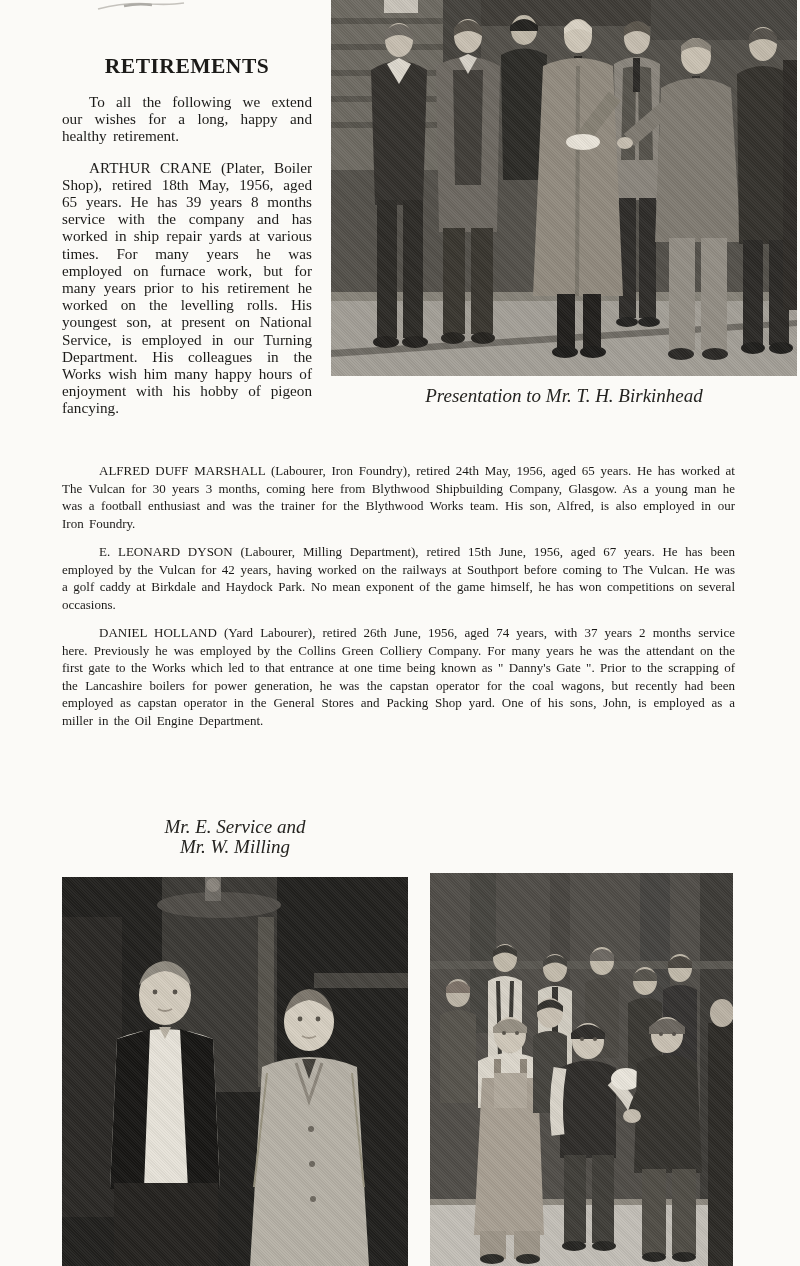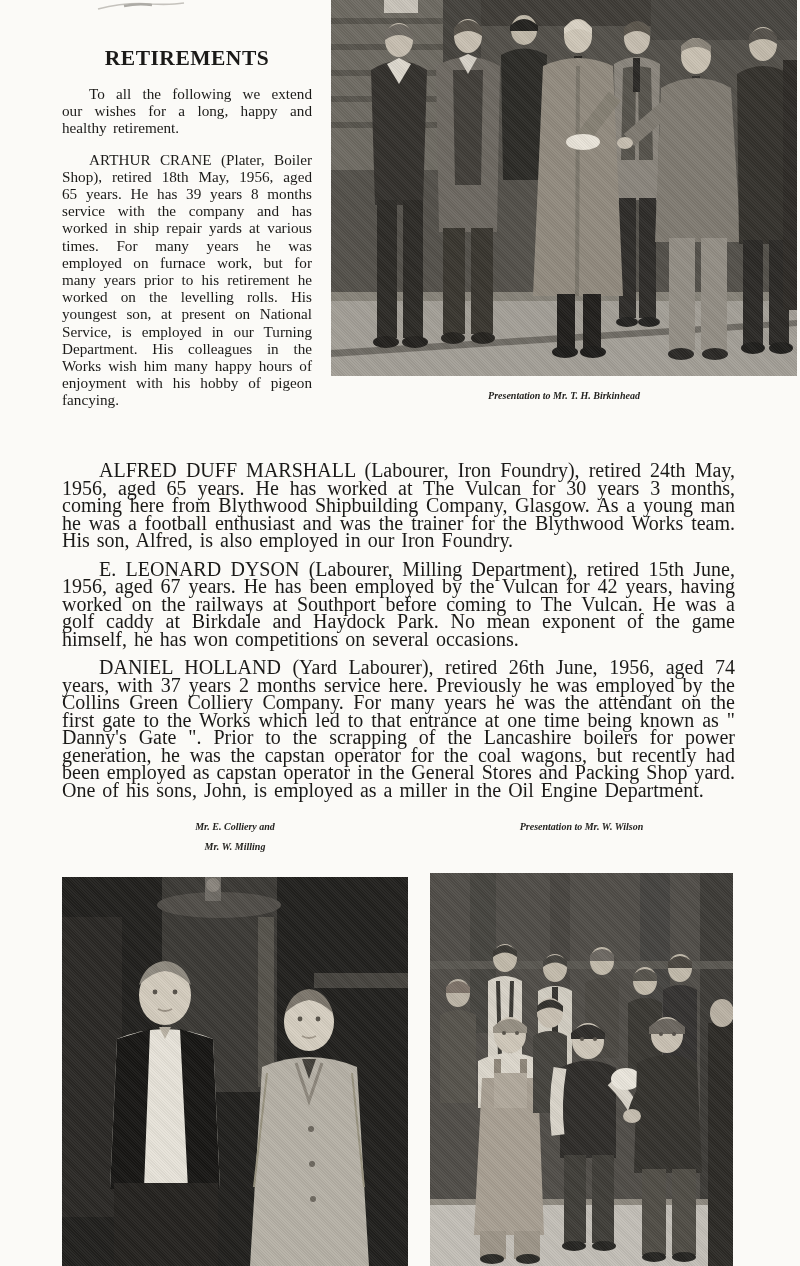--- a/index.html
+++ b/index.html
@@ -3,25 +3,25 @@
 <meta charset="utf-8">
 <style>
   html,body { margin:0; padding:0; background:#ffffff; }
   .page {
     position:relative; width:800px; height:1266px; overflow:hidden;
     background:#fbfaf7; color:#1b1a18;
     font-family:"Liberation Serif", serif;
   }
   
   .left-col { position:absolute; left:62px; top:46px; width:250px; }
-  .title { font-size:21.5px; font-weight:bold; letter-spacing:.5px; text-align:center; margin:0 0 14px 0; }
+  .title { font-size:21.5px; font-weight:bold; letter-spacing:.5px; text-align:center; margin:8px 0 14px 0; }
   .col-par { font-size:15.2px; line-height:17.2px; text-align:justify; word-spacing:2.4px; margin:14px 0 13px 0; text-indent:27px; }
   .wide-block { position:absolute; left:62px; top:462px; width:673px; }
-  .wide-par { font-size:20px; line-height:17.5px; text-align:justify; word-spacing:2px; margin:0 0 11px 0; text-indent:37px; }
-  .caption { font-style:italic; font-size:10px; line-height:20px; text-align:center; color:#242320;font-weight:bold; }
+  .wide-par { font-size:13px; line-height:17.5px; text-align:justify; word-spacing:2px; margin:0 0 11px 0; text-indent:37px; }
+  .caption { font-style:italic; font-size:19px; line-height:20px; text-align:center; color:#242320; }
   .caption-top { position:absolute; left:331px; top:386px; width:466px; }
   .caption-bl  { position:absolute; left:62px;  top:817px; width:346px; }
   .caption-br  { position:absolute; left:430px; top:817px; width:303px; }
   
   .photo { position:absolute; overflow:hidden; background:#4c4a45; }
   .photo svg { display:block; }
   .photo::after {
     content:""; position:absolute; inset:0; pointer-events:none;
     background-image:repeating-linear-gradient(45deg, rgba(255,255,255,.05) 0 1px, rgba(0,0,0,.05) 1px 2px);
   }
@@ -153,25 +153,24 @@
     <div>Presentation to Mr. T. H. Birkinhead</div>
   </div>
 
   <div class="wide-block">
     <p class="wide-par">ALFRED DUFF MARSHALL (Labourer, Iron Foundry), retired 24th May, 1956, aged 65 years. He has worked at The Vulcan for 30 years 3 months, coming here from Blythwood Shipbuilding Company, Glasgow. As a young man he was a football enthusiast and was the trainer for the Blythwood Works team. His son, Alfred, is also employed in our Iron Foundry.</p>
     <p class="wide-par">E. LEONARD DYSON (Labourer, Milling Department), retired 15th June, 1956, aged 67 years. He has been employed by the Vulcan for 42 years, having worked on the railways at Southport before coming to The Vulcan. He was a golf caddy at Birkdale and Haydock Park. No mean exponent of the game himself, he has won competitions on several occasions.</p>
     <p class="wide-par">DANIEL HOLLAND (Yard Labourer), retired 26th June, 1956, aged 74 years, with 37 years 2 months service here. Previously he was employed by the Collins Green Colliery Company. For many years he was the attendant on the first gate to the Works which led to that entrance at one time being known as " Danny's Gate ". Prior to the scrapping of the Lancashire boilers for power generation, he was the capstan operator for the coal wagons, but recently had been employed as capstan operator in the General Stores and Packing Shop yard. One of his sons, John, is employed as a miller in the Oil Engine Department.</p>
   </div>
 
   <div class="caption caption-bl">
-    <div>Mr. E. Colliery and</div>
+    <div>Mr. E. Service and</div>
     <div>Mr. W. Milling</div>
   </div>
   <div class="caption caption-br">
-    <div>Presentation to Mr. W. Wilson</div>
   </div>
 
   <div class="photo photo-bl">
     <svg viewBox="0 0 346 389" width="346" height="389" preserveAspectRatio="none">
       <rect width="346" height="389" fill="#21201d"></rect>
       <rect x="0" y="40" width="60" height="300" fill="#2a2825"></rect>
       <rect x="100" y="0" width="115" height="215" fill="#3b3935"></rect>
       <rect x="196" y="40" width="16" height="170" fill="#55524b"></rect>
       <ellipse cx="157" cy="28" rx="62" ry="13" fill="#504d48"></ellipse>
       <rect x="143" y="0" width="16" height="24" fill="#6e6a64"></rect>

